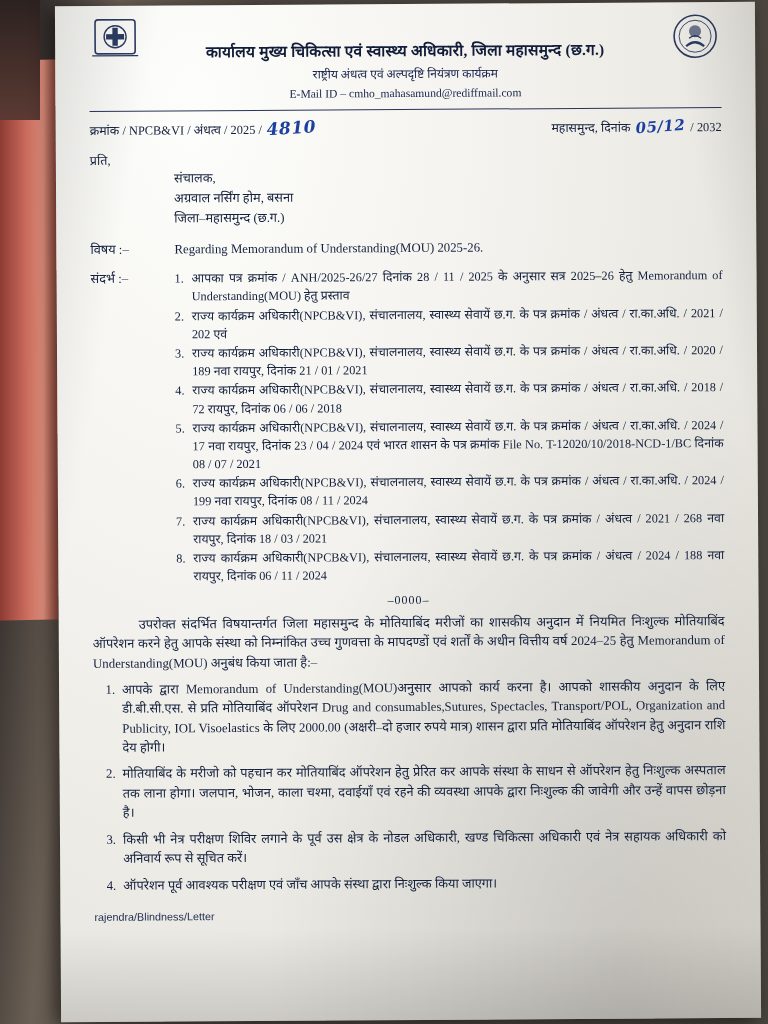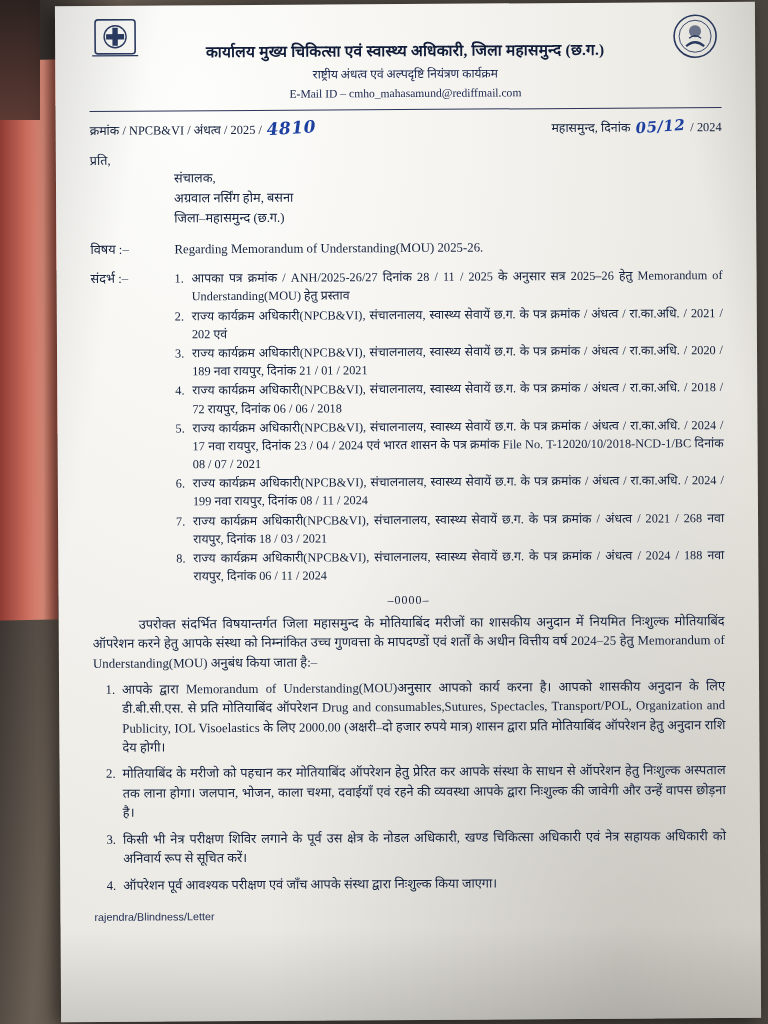--- a/index.html
+++ b/index.html
@@ -262,21 +262,21 @@
       <hr class="rule">
 
       <div class="ref-line">
         <div>
           <span>क्रमांक / NPCB&amp;VI / अंधत्व / 2025 /</span>
           <span class="handwrite">4810</span>
         </div>
         <div>
           <span>महासमुन्द, दिनांक</span>
           <span class="handwrite hw-small">05/12</span>
-          <span>/ 2024</span>
+          <span>/ 2032</span>
         </div>
       </div>
 
       <div class="to-label">प्रति,</div>
       <div class="addr">
         <div>संचालक,</div>
         <div>अग्रवाल नर्सिंग होम, बसना</div>
         <div>जिला–महासमुन्द (छ.ग.)</div>
       </div>
 

